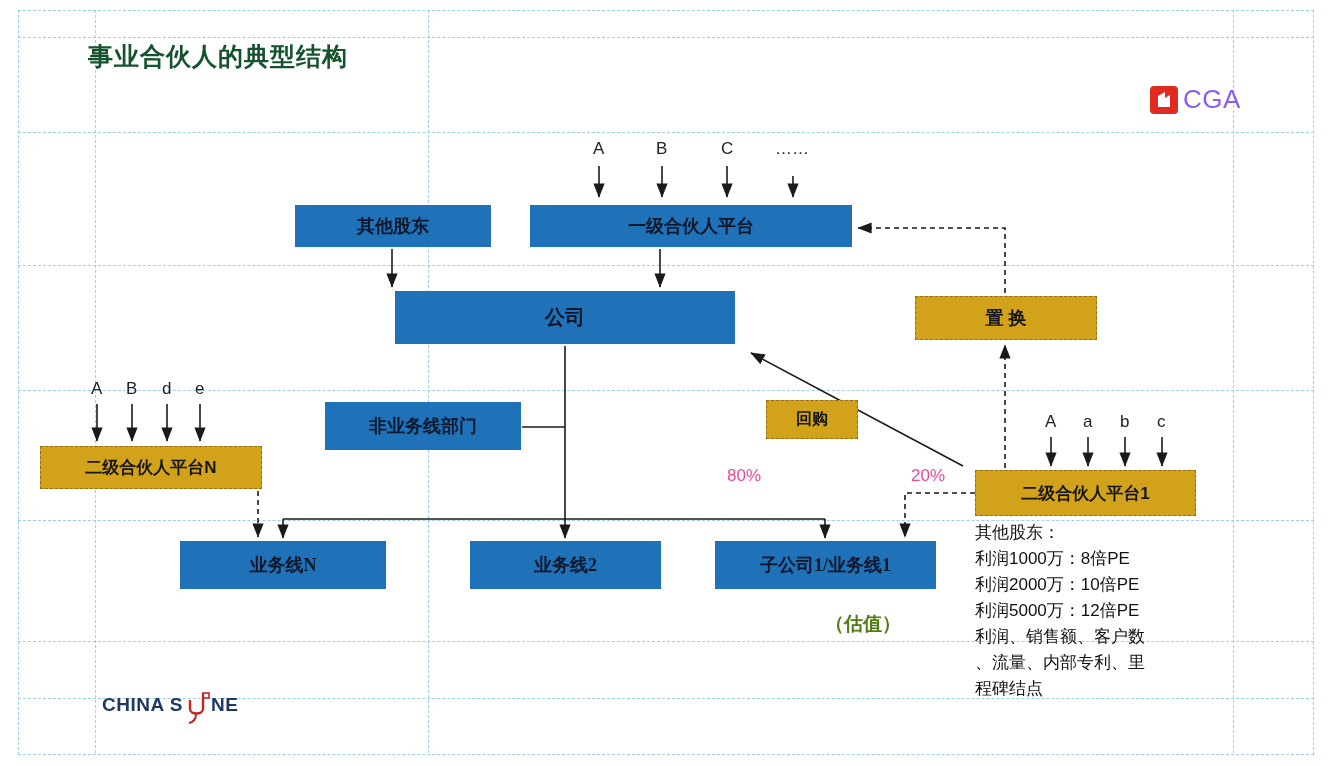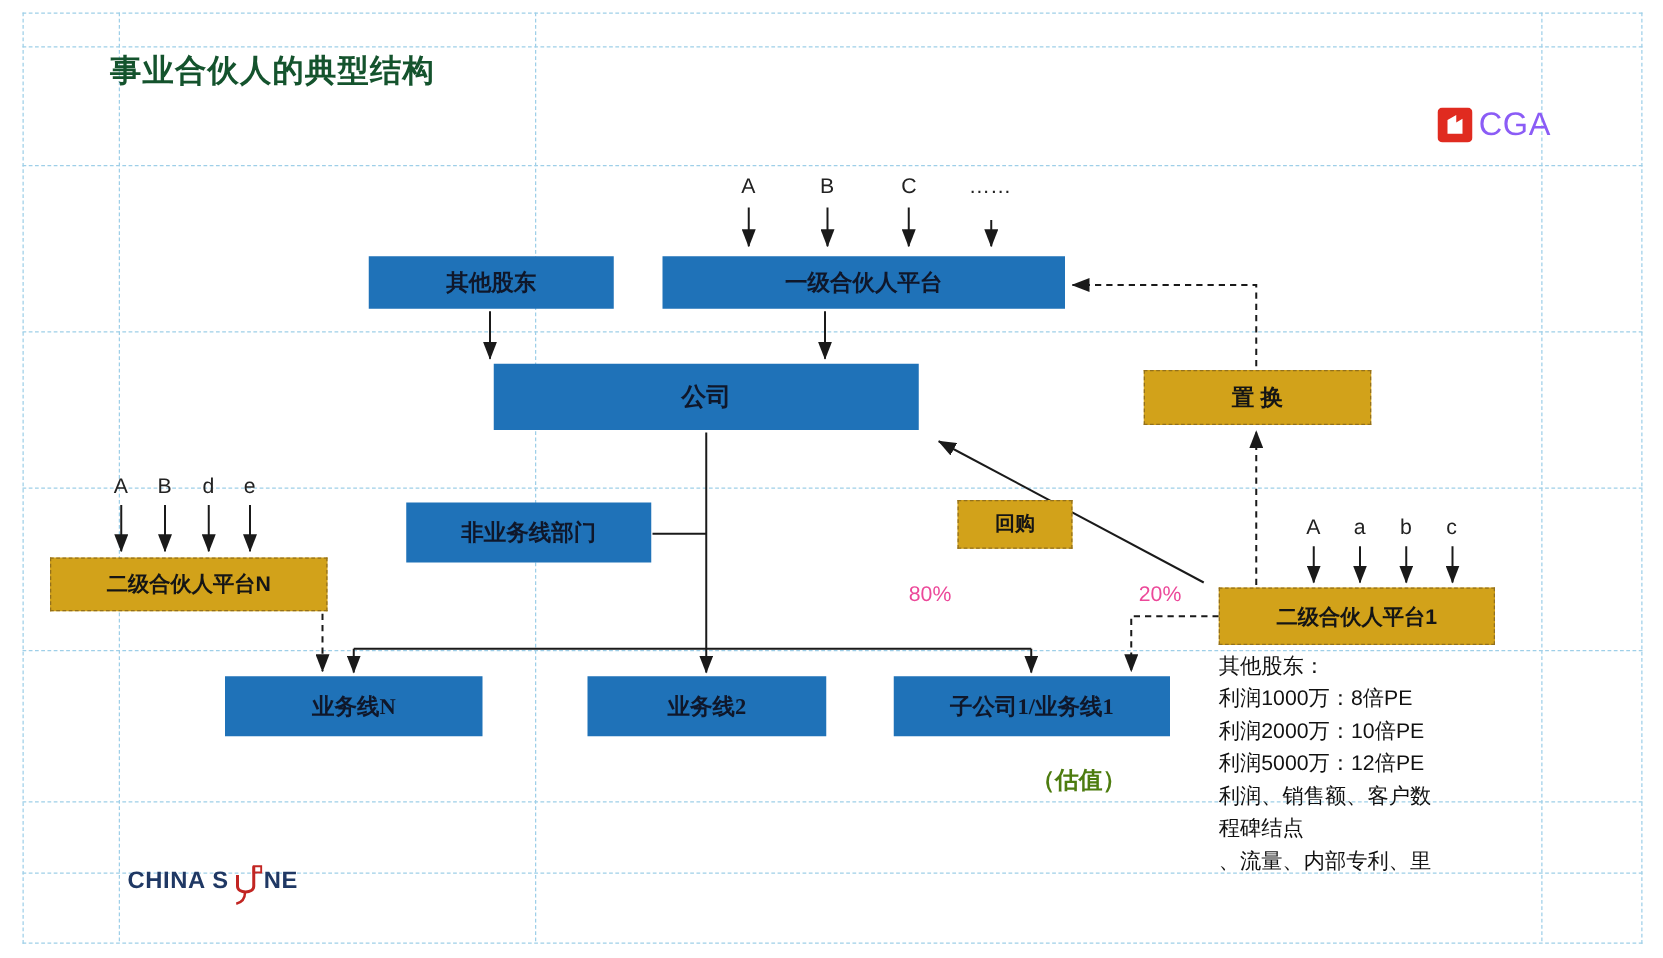--- a/index.html
+++ b/index.html
@@ -139,22 +139,22 @@
   <span class="pct" style="left:911px;top:466px">20%</span>
 
   <div class="val-caption">（估值）</div>
 
   <div class="vblock">
     <div>其他股东：</div>
     <div>利润1000万：8倍PE</div>
     <div>利润2000万：10倍PE</div>
     <div>利润5000万：12倍PE</div>
     <div>利润、销售额、客户数</div>
+    <div>、流量、内部专利、里</div>
     <div>程碑结点</div>
-    <div>、流量、内部专利、里</div>
   </div>
 
   <div class="stone-logo">
     <span class="stone-text">CHINA S</span>
     <svg width="26" height="34" viewBox="0 0 26 34" style="margin:0 1px -8px 1px">
       <path d="M6 10 V19 C6 25 19 25 19 19 V10" stroke="#c22522" stroke-width="2.4" fill="none"></path>
       <path d="M19 10 V3" stroke="#c22522" stroke-width="2.4" fill="none"></path>
       <rect x="19" y="3" width="6" height="5" fill="none" stroke="#c22522" stroke-width="1.6"></rect>
       <path d="M12 24 C12 29 9 32 5 33" stroke="#c22522" stroke-width="2" fill="none"></path>
     </svg>

